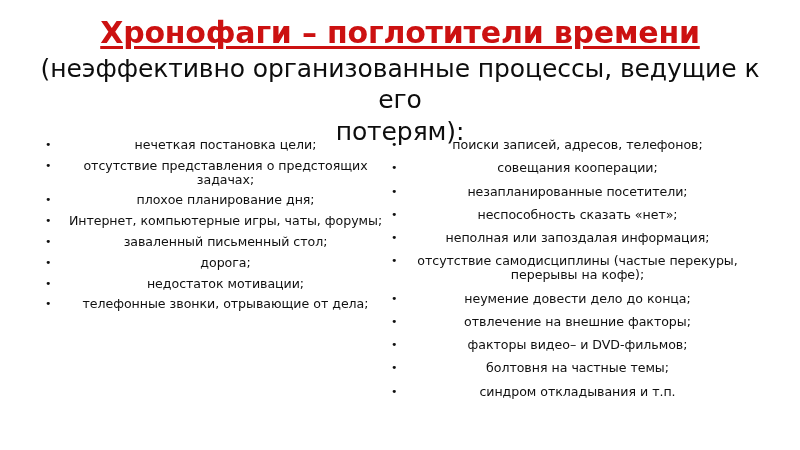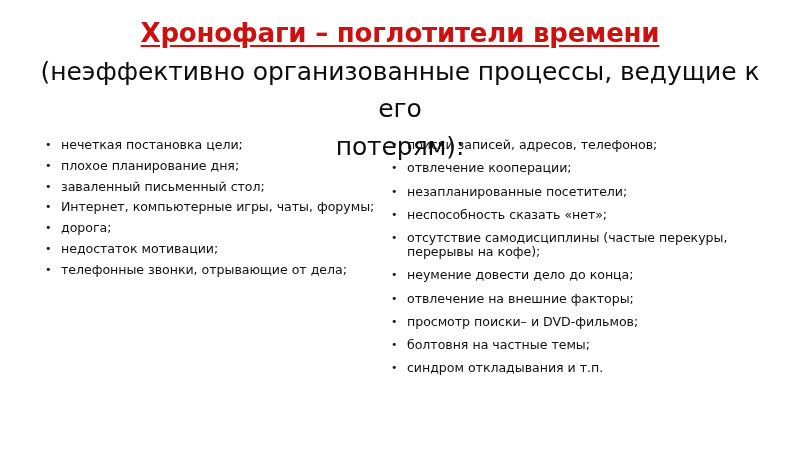--- a/index.html
+++ b/index.html
@@ -28,35 +28,35 @@
   .heading {
     position: absolute;
     left: 30px;
     top: 14px;
     width: 740px;
     text-align: center;
   }
 
   .title-line {
     display: block;
-    font-size: 26px;
+    font-size: 30px;
     line-height: 38px;
     font-weight: bold;
     color: #CC1111;
     text-decoration: underline;
     text-decoration-color: #CC1111;
     text-underline-offset: 3px;
     letter-spacing: -0.2px;
     white-space: nowrap;
   }
 
   .subtitle-line {
     display: block;
     font-size: 25px;
-    line-height: 37px;
+    line-height: 31px;
     font-weight: normal;
     color: #0d0d0d;
     letter-spacing: -0.1px;
     margin-top: 1px;
   }
 
   
   .columns {
     position: absolute;
     top: 138px;
@@ -80,20 +80,21 @@
 
   ul.bullets > li {
     position: relative;
     padding-left: 19px;
     margin: 0 0 7px 0;
     font-size: 12.6px;
     line-height: 13.8px;
     color: #101010;
     letter-spacing: -0.05px;
     word-spacing: 0.1px;
+    text-align: center;
   }
 
   ul.bullets > li::before {
     content: "\2022";
     position: absolute;
     left: 3px;
     top: -1px;
     font-size: 11px;
     line-height: 15px;
     color: #101010;
@@ -112,38 +113,40 @@
     <span class="title-line">Хронофаги – поглотители времени</span>
     <span class="subtitle-line">(неэффективно организованные процессы, ведущие к его</span>
     <span class="subtitle-line">потерям):</span>
   </div>
 
   <div class="columns">
 
     <div class="col col-left">
       <ul class="bullets">
         <li><span>нечеткая постановка цели;</span></li>
+        <li><span>отсутствие представления о предстоящих задачах;</span></li>
         <li><span>плохое планирование дня;</span></li>
+        <li><span>Интернет, компьютерные игры, чаты, форумы;</span></li>
         <li><span>заваленный письменный стол;</span></li>
-        <li><span>Интернет, компьютерные игры, чаты, форумы;</span></li>
         <li><span>дорога;</span></li>
         <li><span>недостаток мотивации;</span></li>
         <li><span>телефонные звонки, отрывающие от дела;</span></li>
       </ul>
     </div>
 
     <div class="col col-right">
       <ul class="bullets">
         <li><span>поиски записей, адресов, телефонов;</span></li>
-        <li><span>отвлечение кооперации;</span></li>
+        <li><span>совещания кооперации;</span></li>
         <li><span>незапланированные посетители;</span></li>
         <li><span>неспособность сказать «нет»;</span></li>
+        <li><span>неполная или запоздалая информация;</span></li>
         <li><span>отсутствие самодисциплины (частые перекуры, перерывы на кофе);</span></li>
         <li><span>неумение довести дело до конца;</span></li>
         <li><span>отвлечение на внешние факторы;</span></li>
-        <li><span>просмотр поиски– и DVD-фильмов;</span></li>
+        <li><span>факторы видео– и DVD-фильмов;</span></li>
         <li><span>болтовня на частные темы;</span></li>
         <li><span>синдром откладывания и т.п.</span></li>
       </ul>
     </div>
 
   </div>
 </div>
 
 </body></html>

